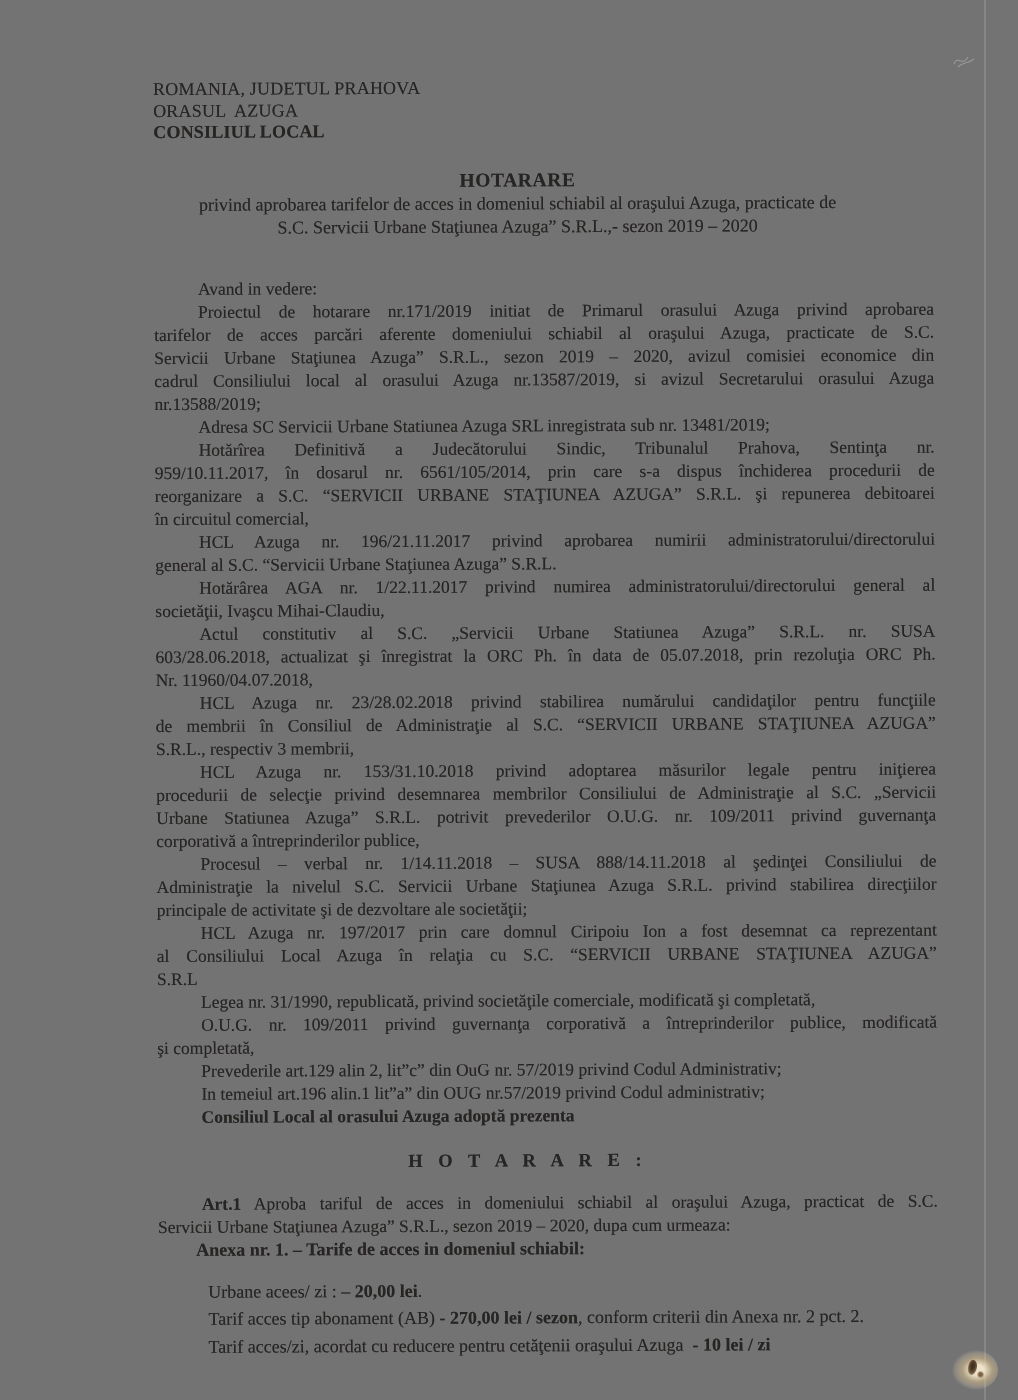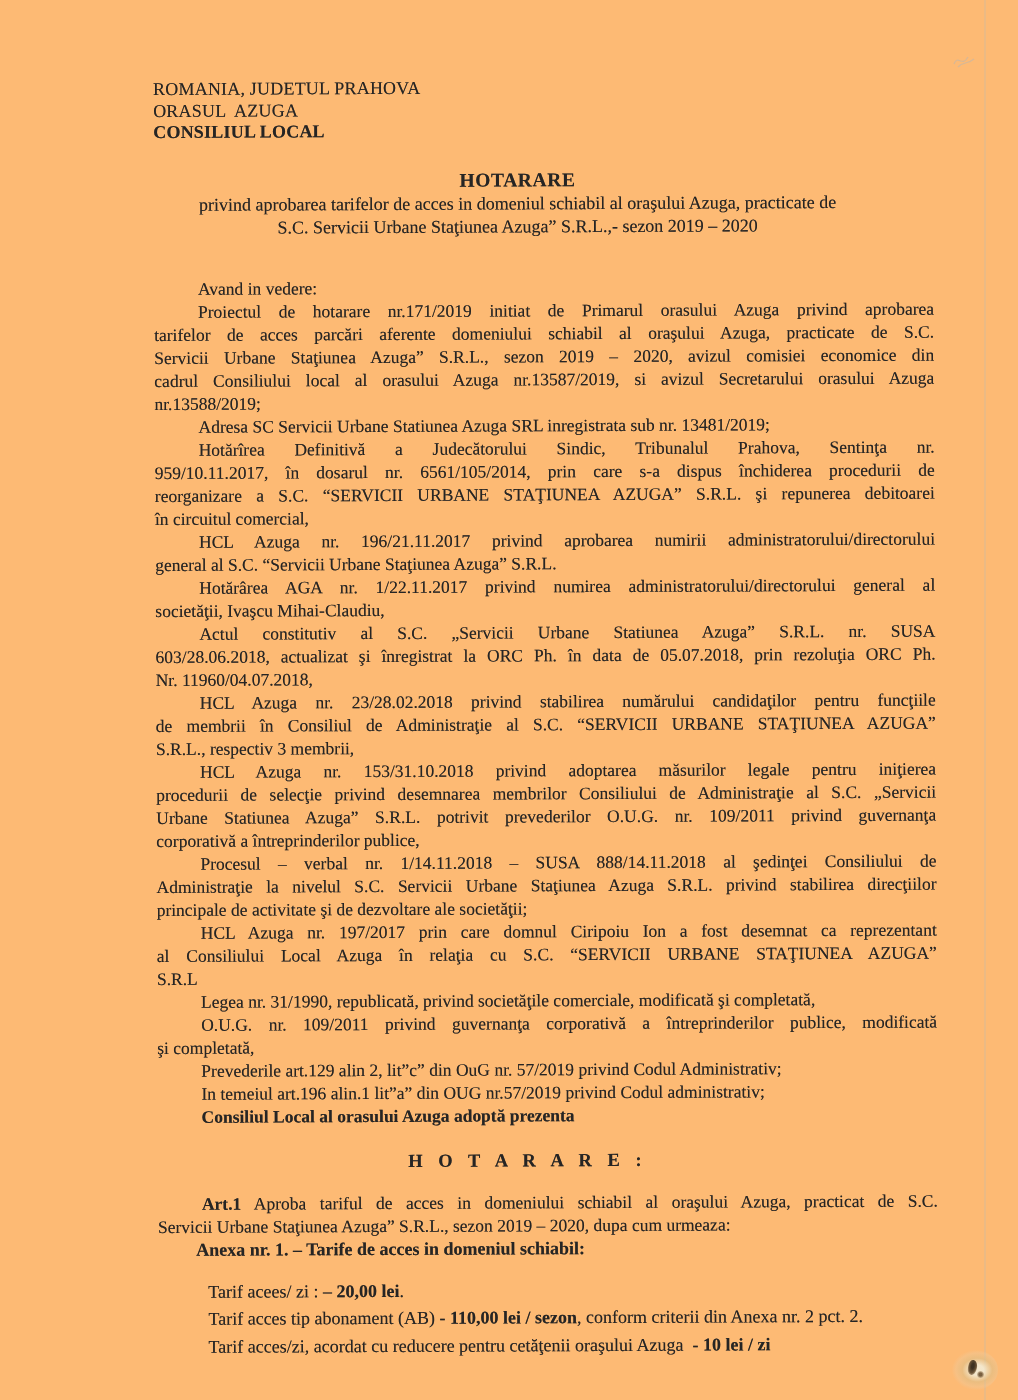--- a/index.html
+++ b/index.html
@@ -1,16 +1,16 @@
 <!DOCTYPE html>
 <html><head>
 <meta charset="utf-8">
 <style>
   html,body{margin:0;padding:0;background:#ffffff;}
-  .page{position:relative;width:1018px;height:1400px;background:#fdba74;overflow:hidden;
+  .page{position:relative;width:1018px;height:1400px;background:#737373;overflow:hidden;
         font-family:"Liberation Serif","DejaVu Serif",serif;color:#262524;}
   .content{position:absolute;left:153px;top:79px;width:780px;
            transform:rotate(-0.25deg);transform-origin:0 0;
            text-shadow:0 0 .6px rgba(45,42,40,.55);}
   .hdr{font-size:18px;line-height:21.5px;letter-spacing:.2px;white-space:pre-wrap;}
   .bold{font-weight:700;}
   .title-block{margin-top:25px;text-align:center;transform:translateX(-26px);}
   .title-main{font-size:19.5px;line-height:25px;font-weight:700;letter-spacing:.6px;}
   .title-sub{font-size:18px;line-height:23px;}
   .ln{font-size:17.5px;line-height:23px;text-align:justify;text-align-last:justify;}
@@ -141,22 +141,22 @@
 
     <div class="decision">H O T A R A R E :</div>
 
     <div class="art-block">
       <div class="ln ind"><b>Art.1</b><span> Aproba  tariful de acces in   domeniului schiabil al oraşului Azuga, practicat de S.C.</span></div>
       <div class="ln last">Servicii Urbane Staţiunea Azuga” S.R.L., sezon 2019 – 2020, dupa cum urmeaza:</div>
       <div class="ln last annex">Anexa nr. 1. – Tarife de acces in domeniul schiabil:</div>
     </div>
 
     <div class="tariffs">
-      <div class="tariff"><span>Tarif acees/ zi : – </span><b>20,00 lei</b><span>.</span></div>
-      <div class="tariff"><span>Tarif acces tip abonament (AB) </span><b>- 110,00 lei / sezon</b><span>, conform criterii din Anexa nr. 2 pct. 2.</span></div>
+      <div class="tariff"><span>Urbane acees/ zi : – </span><b>20,00 lei</b><span>.</span></div>
+      <div class="tariff"><span>Tarif acces tip abonament (AB) </span><b>- 270,00 lei / sezon</b><span>, conform criterii din Anexa nr. 2 pct. 2.</span></div>
       <div class="tariff"><span>Tarif acces/zi, acordat cu reducere pentru cetăţenii oraşului Azuga &nbsp;</span><b>- 10 lei / zi</b><span></span></div>
     </div>
 
   </div>
 
   <div class="smudge">
     <span class="smudge-spot"></span>
     <span class="smudge-spot2"></span>
   </div>
 </div>

